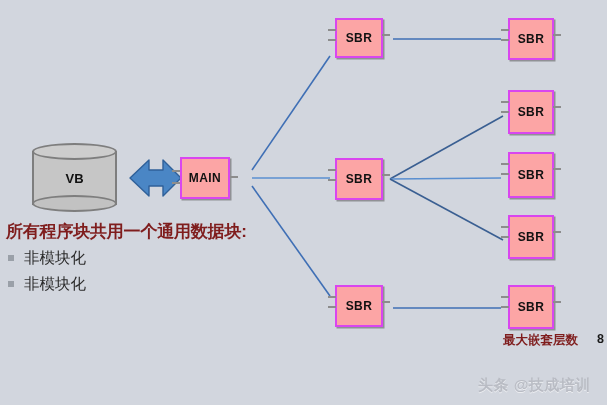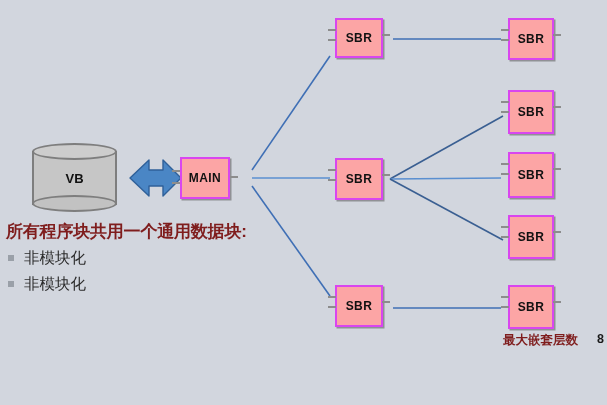--- a/index.html
+++ b/index.html
@@ -202,14 +202,15 @@
       </li>
       <li>
         <span class="bsq"></span>
         <span>非模块化</span>
       </li>
     </ul>
   </div>
 
   <div id="maxnest">最大嵌套层数</div>
   <div id="cutchar">8</div>
+  <div id="watermark">头条 @技成培训</div>
 
 </div>
 
 </body></html>

